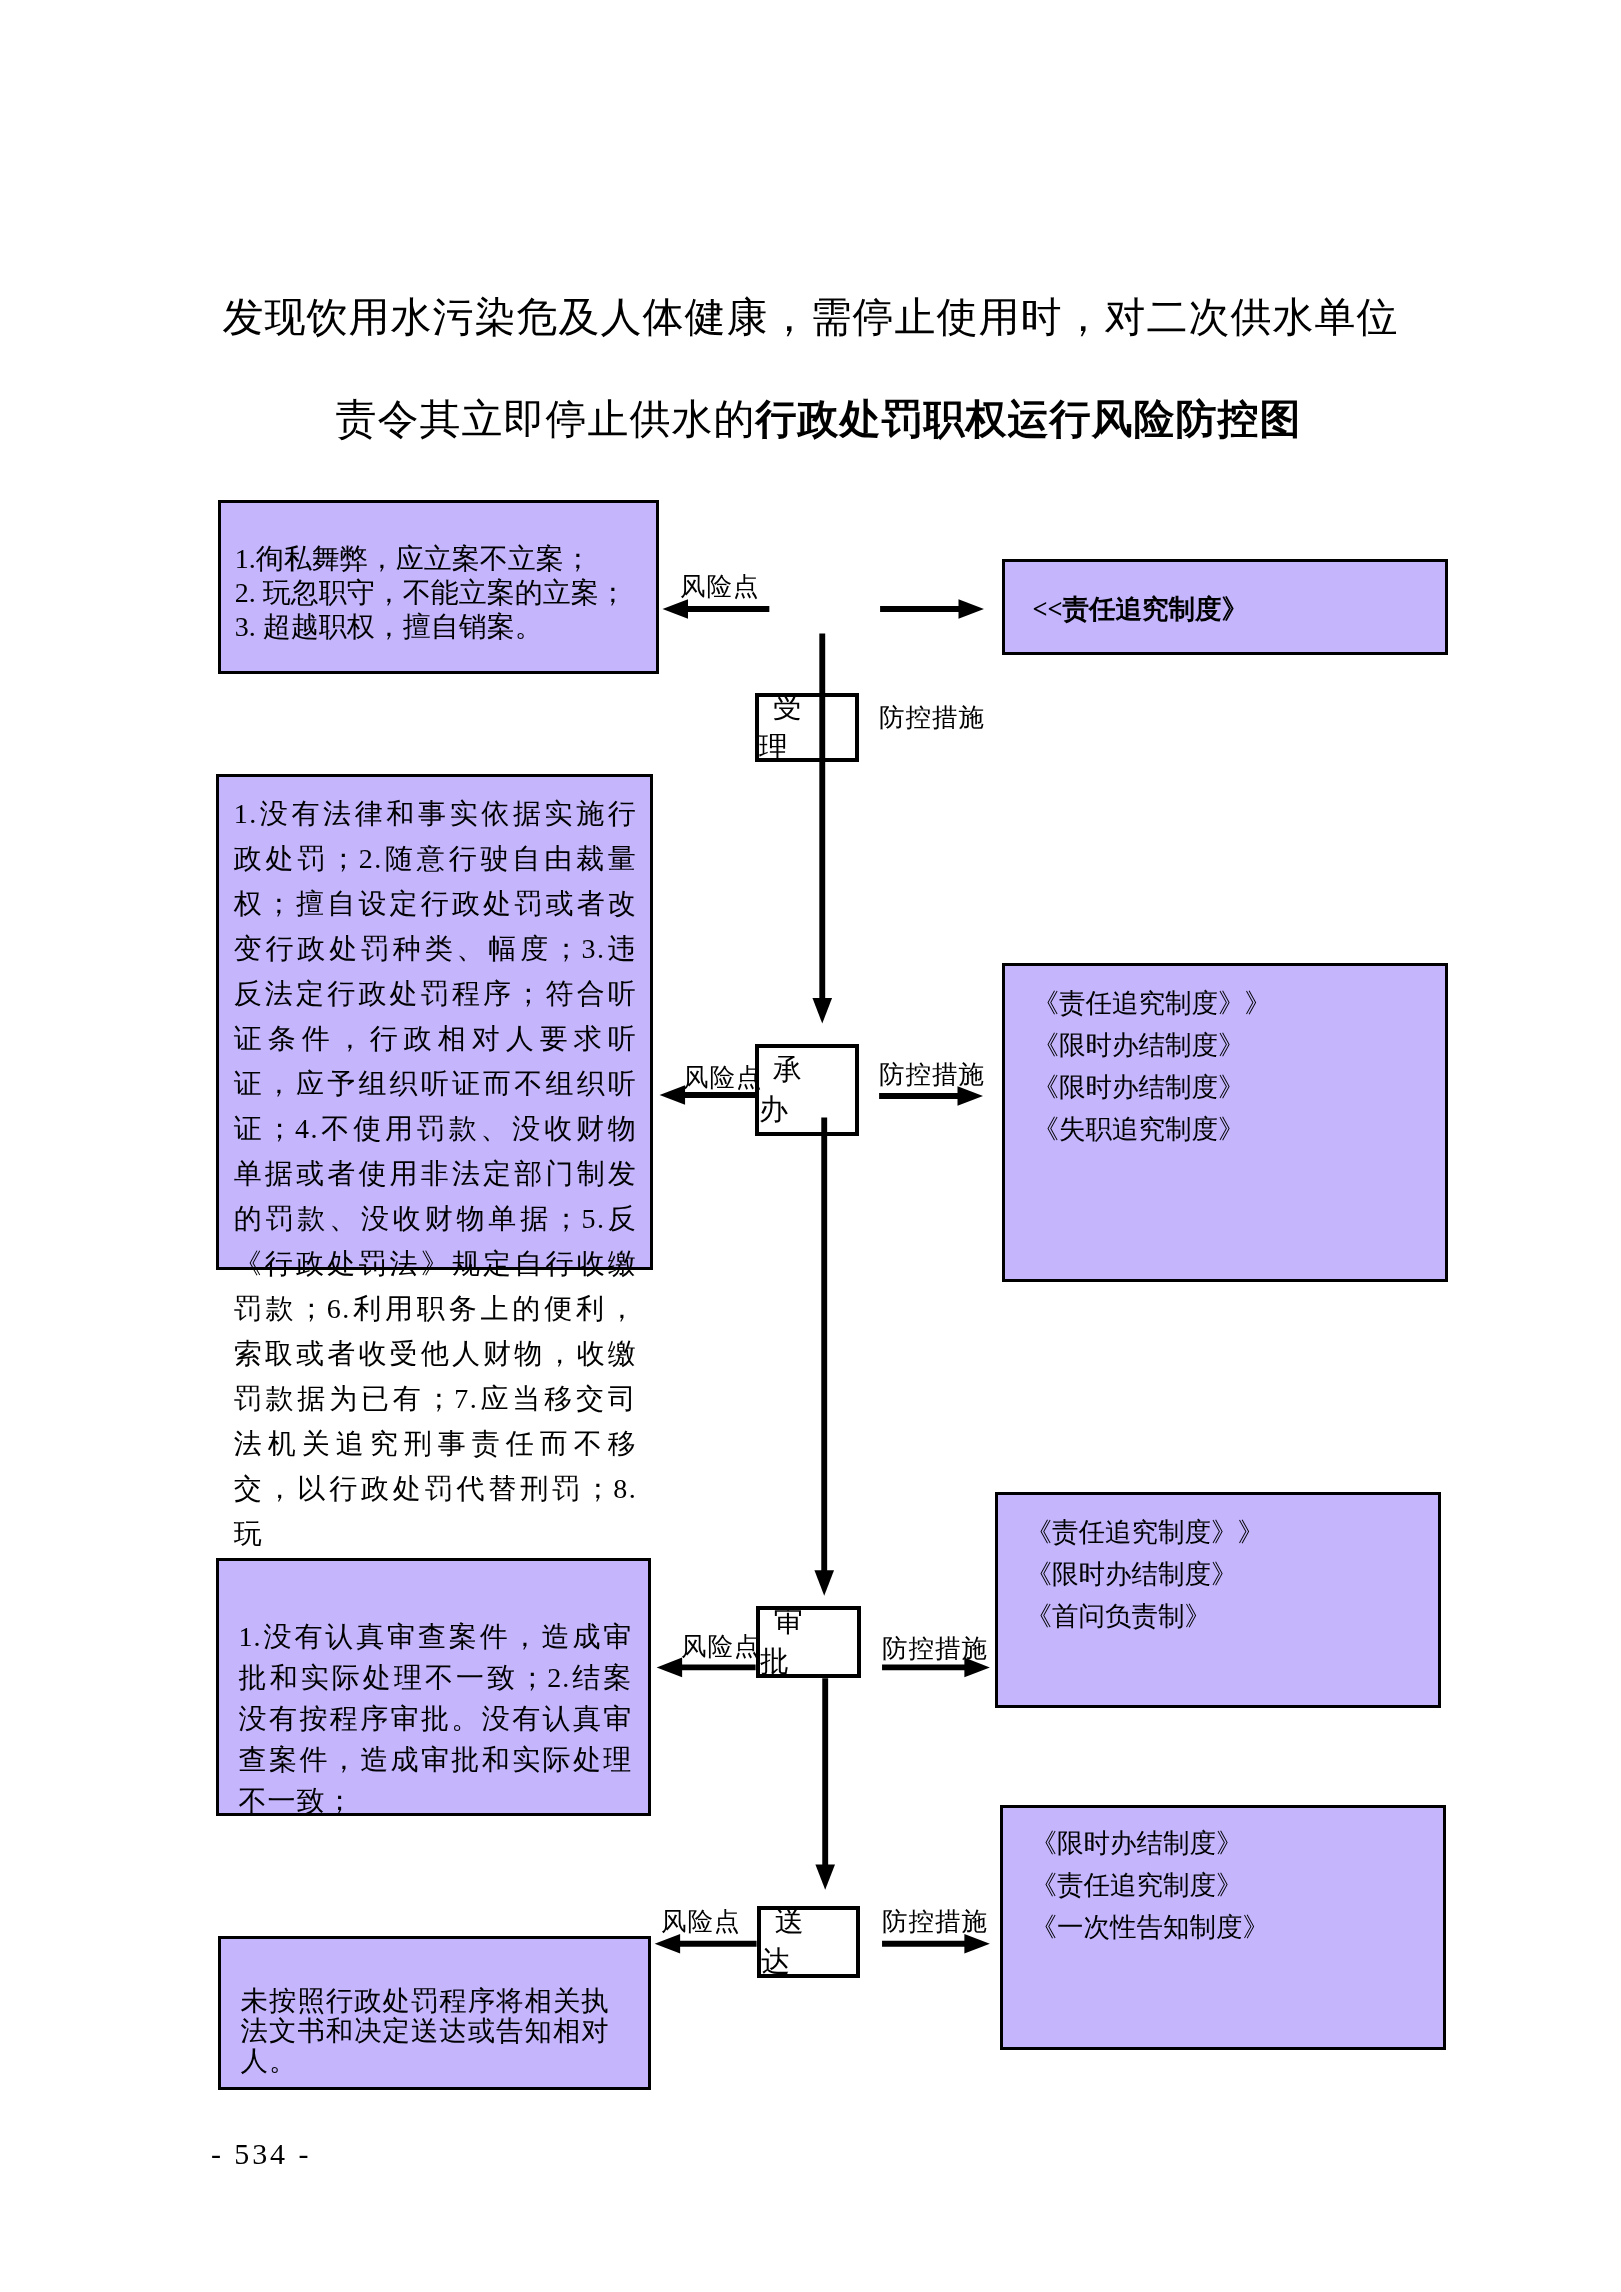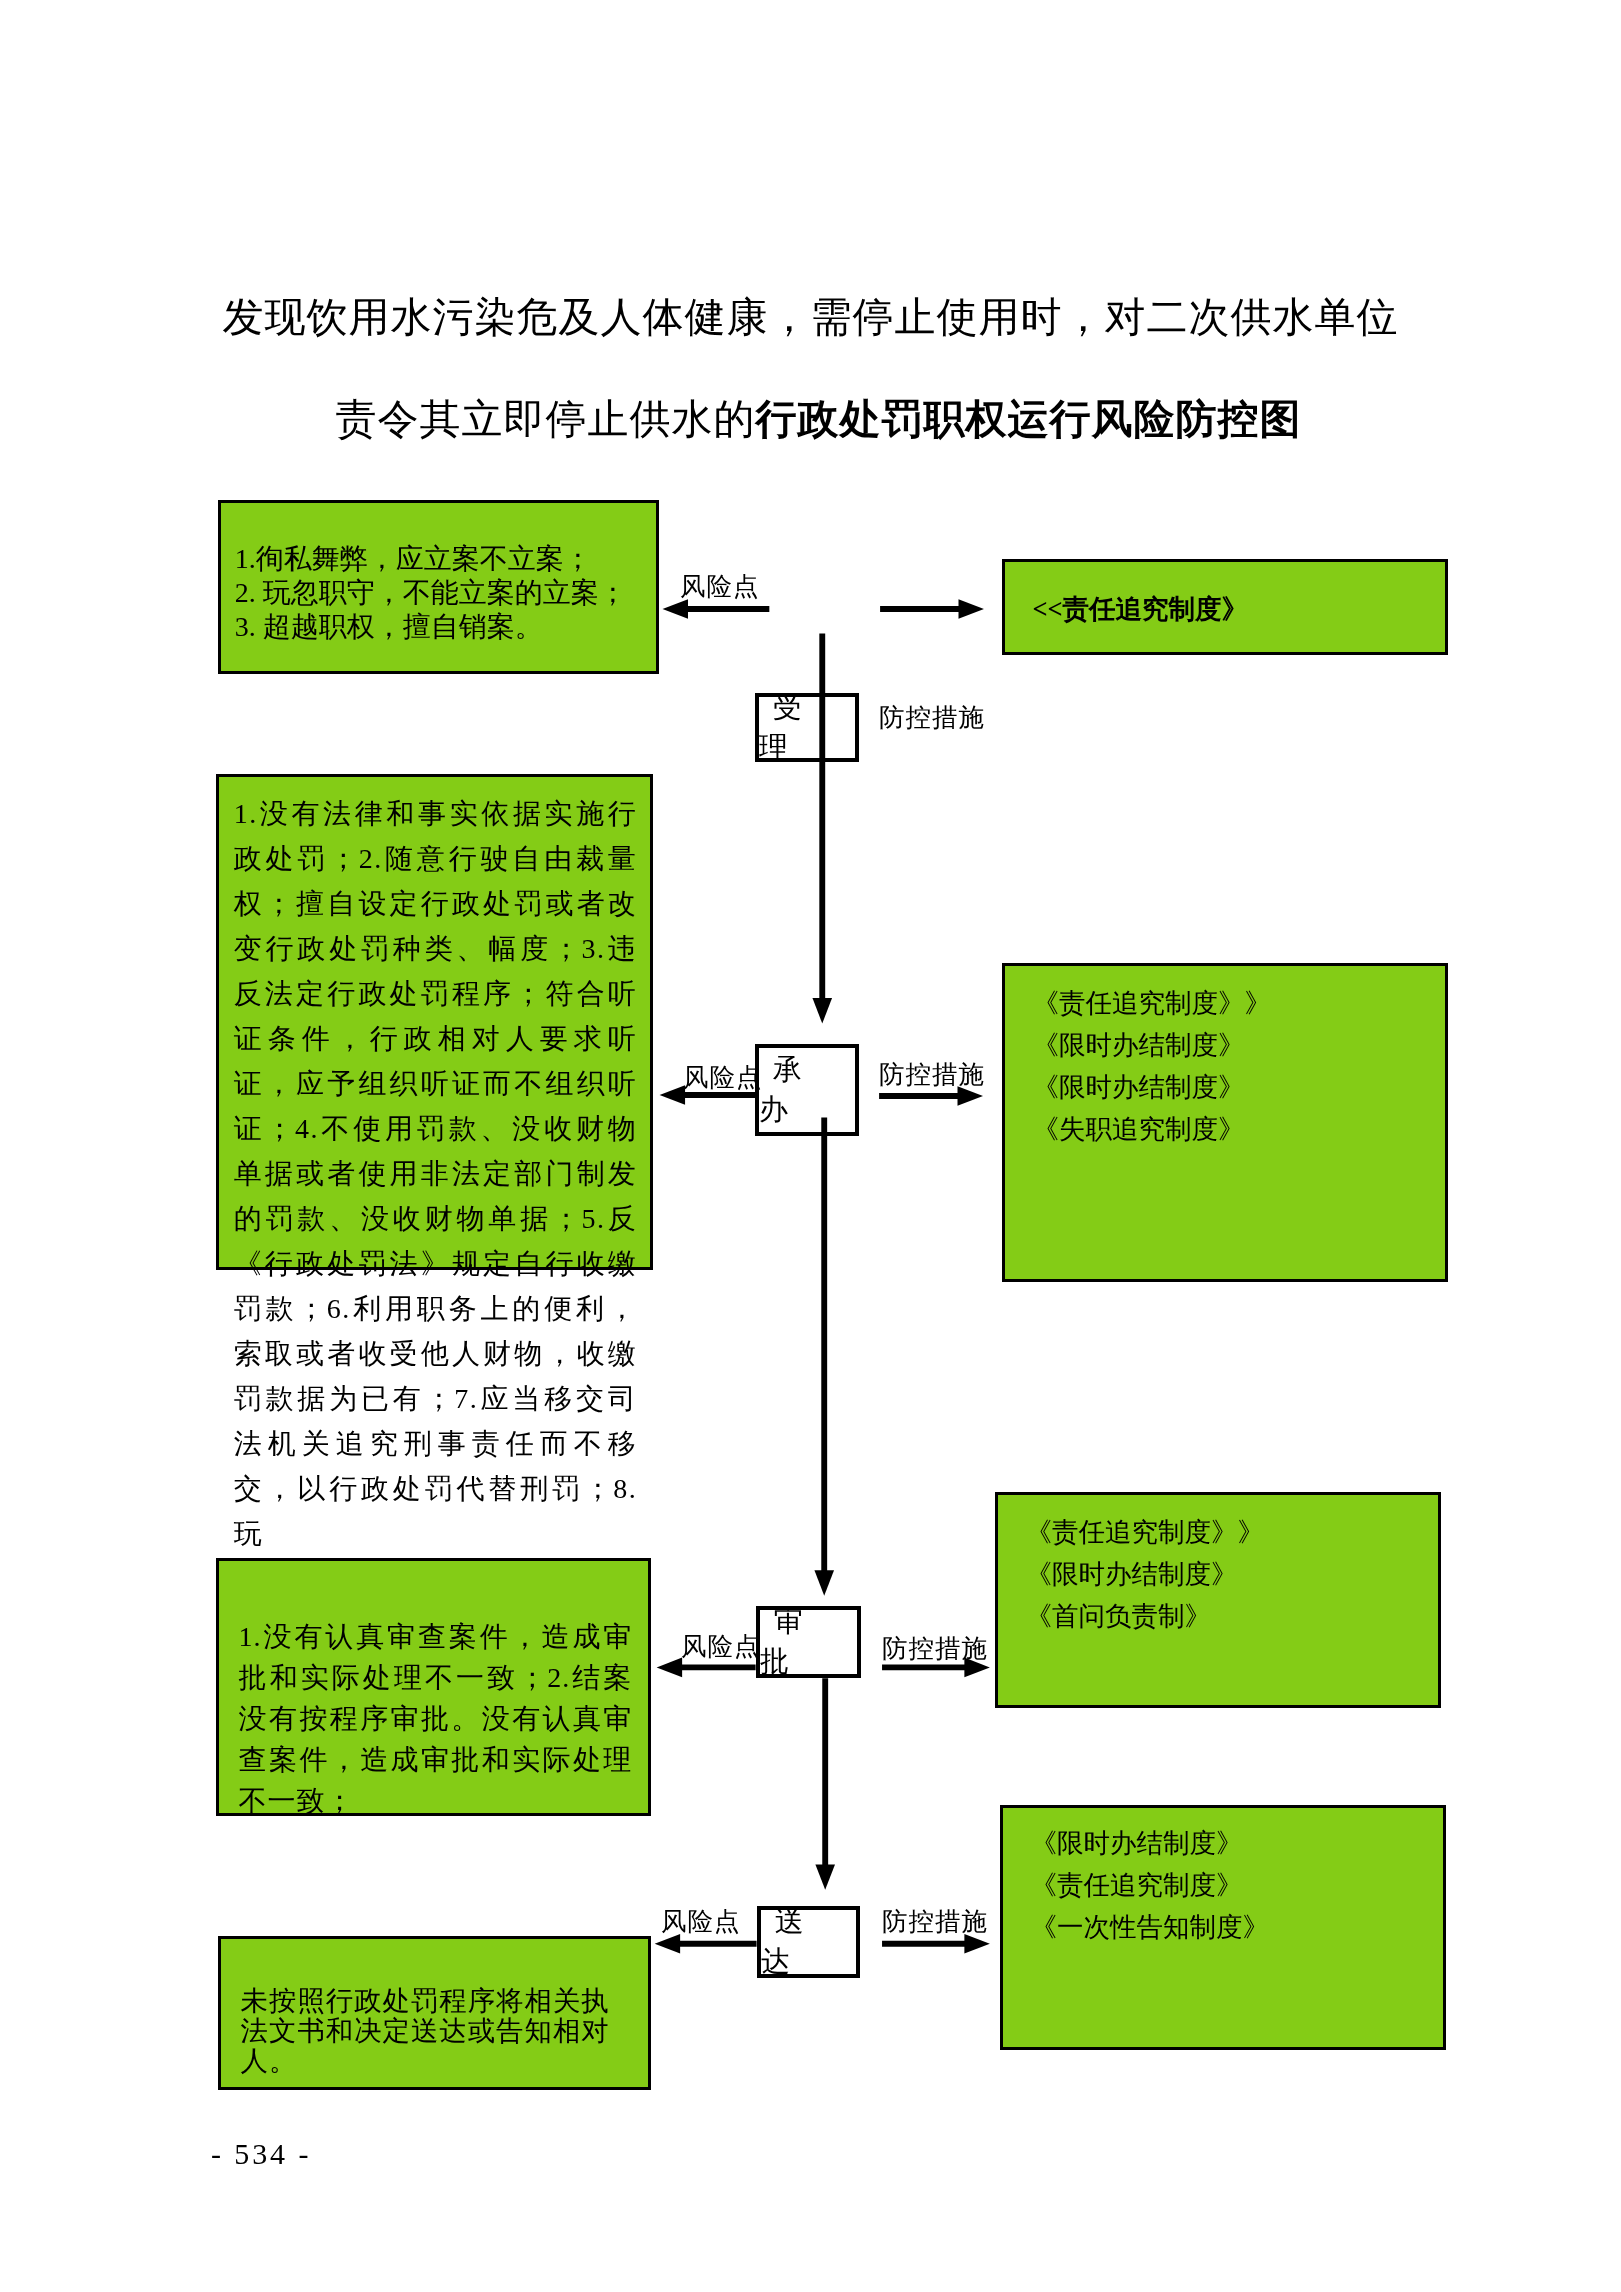--- a/index.html
+++ b/index.html
@@ -20,21 +20,21 @@
   .title2{
     position:absolute;left:0;top:384px;width:1621px;
     text-align:center;
     font-size:41px;font-weight:normal;letter-spacing:1px;
     margin:8px;
   }
   .title2 .bold{font-weight:bold;}
   .box{
     position:absolute;
     border:3.9px solid #000;
-    background:#84cc16;
+    background:#c4b5fd;
     box-sizing:border-box;
   }
   
   .risk-accept{left:218px;top:500px;width:441px;height:174px;padding:39px 9.8px 0 13.7px;}
   .risk-accept .rline{font-size:28px;line-height:34px;white-space:nowrap;}
   .risk-handle{left:216px;top:774px;width:437px;height:496px;padding:13.7px 12.7px 0 14.7px;}
   .risk-handle .para{font-size:28px;line-height:45px;text-align:justify;letter-spacing:1.5px;}
   .risk-approve{left:216px;top:1558px;width:435px;height:258px;padding:55px 15.7px 0 19.6px;}
   .risk-approve .para{font-size:28px;line-height:41px;text-align:justify;letter-spacing:1px;}
   .risk-deliver{left:218px;top:1936px;width:433px;height:154px;padding:47px 17.6px 0 19.6px;}

